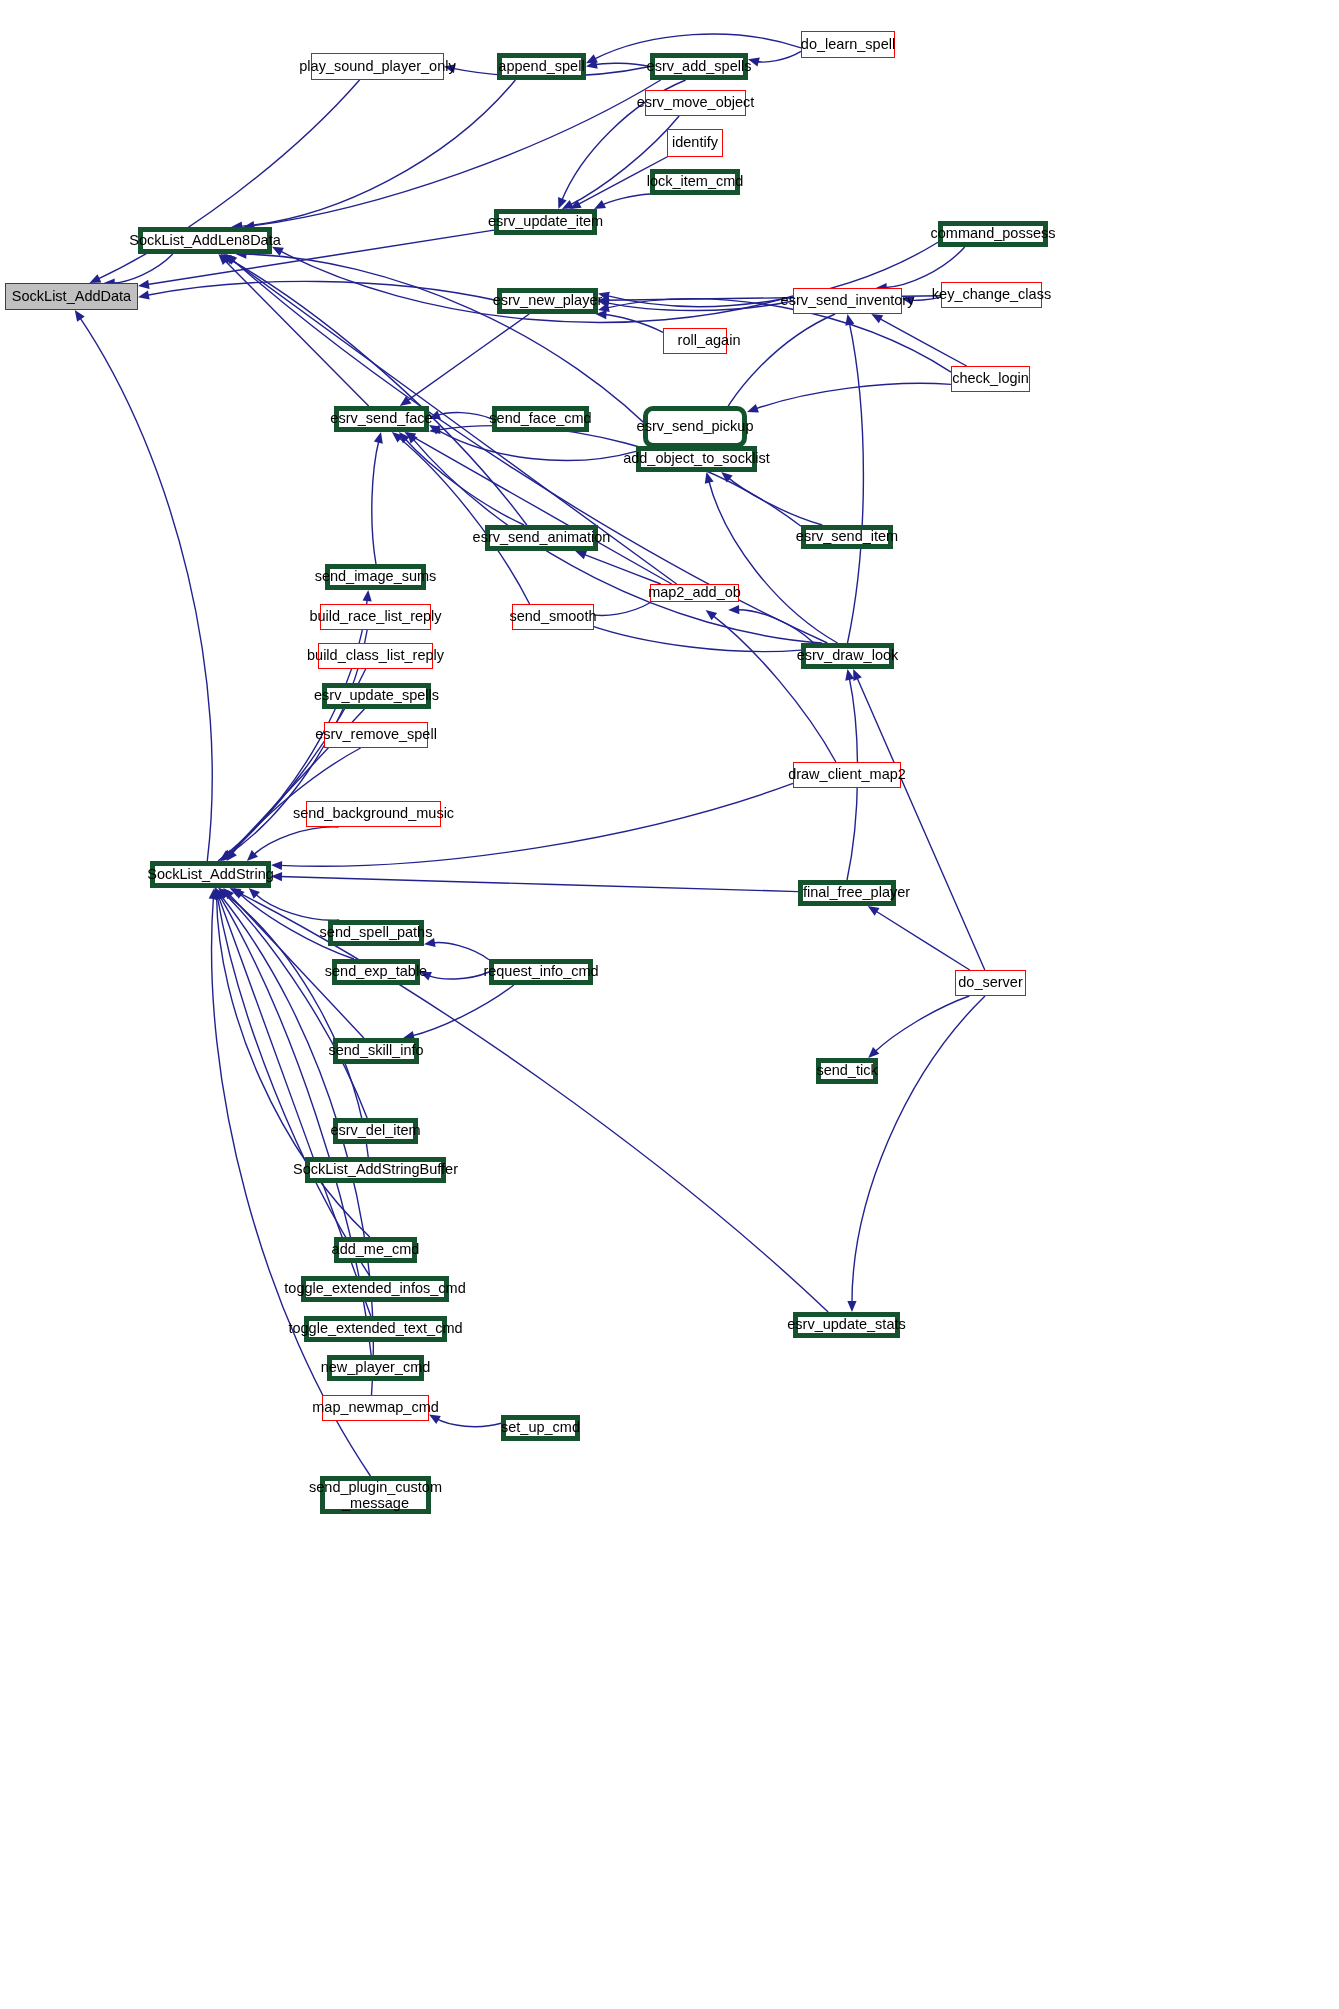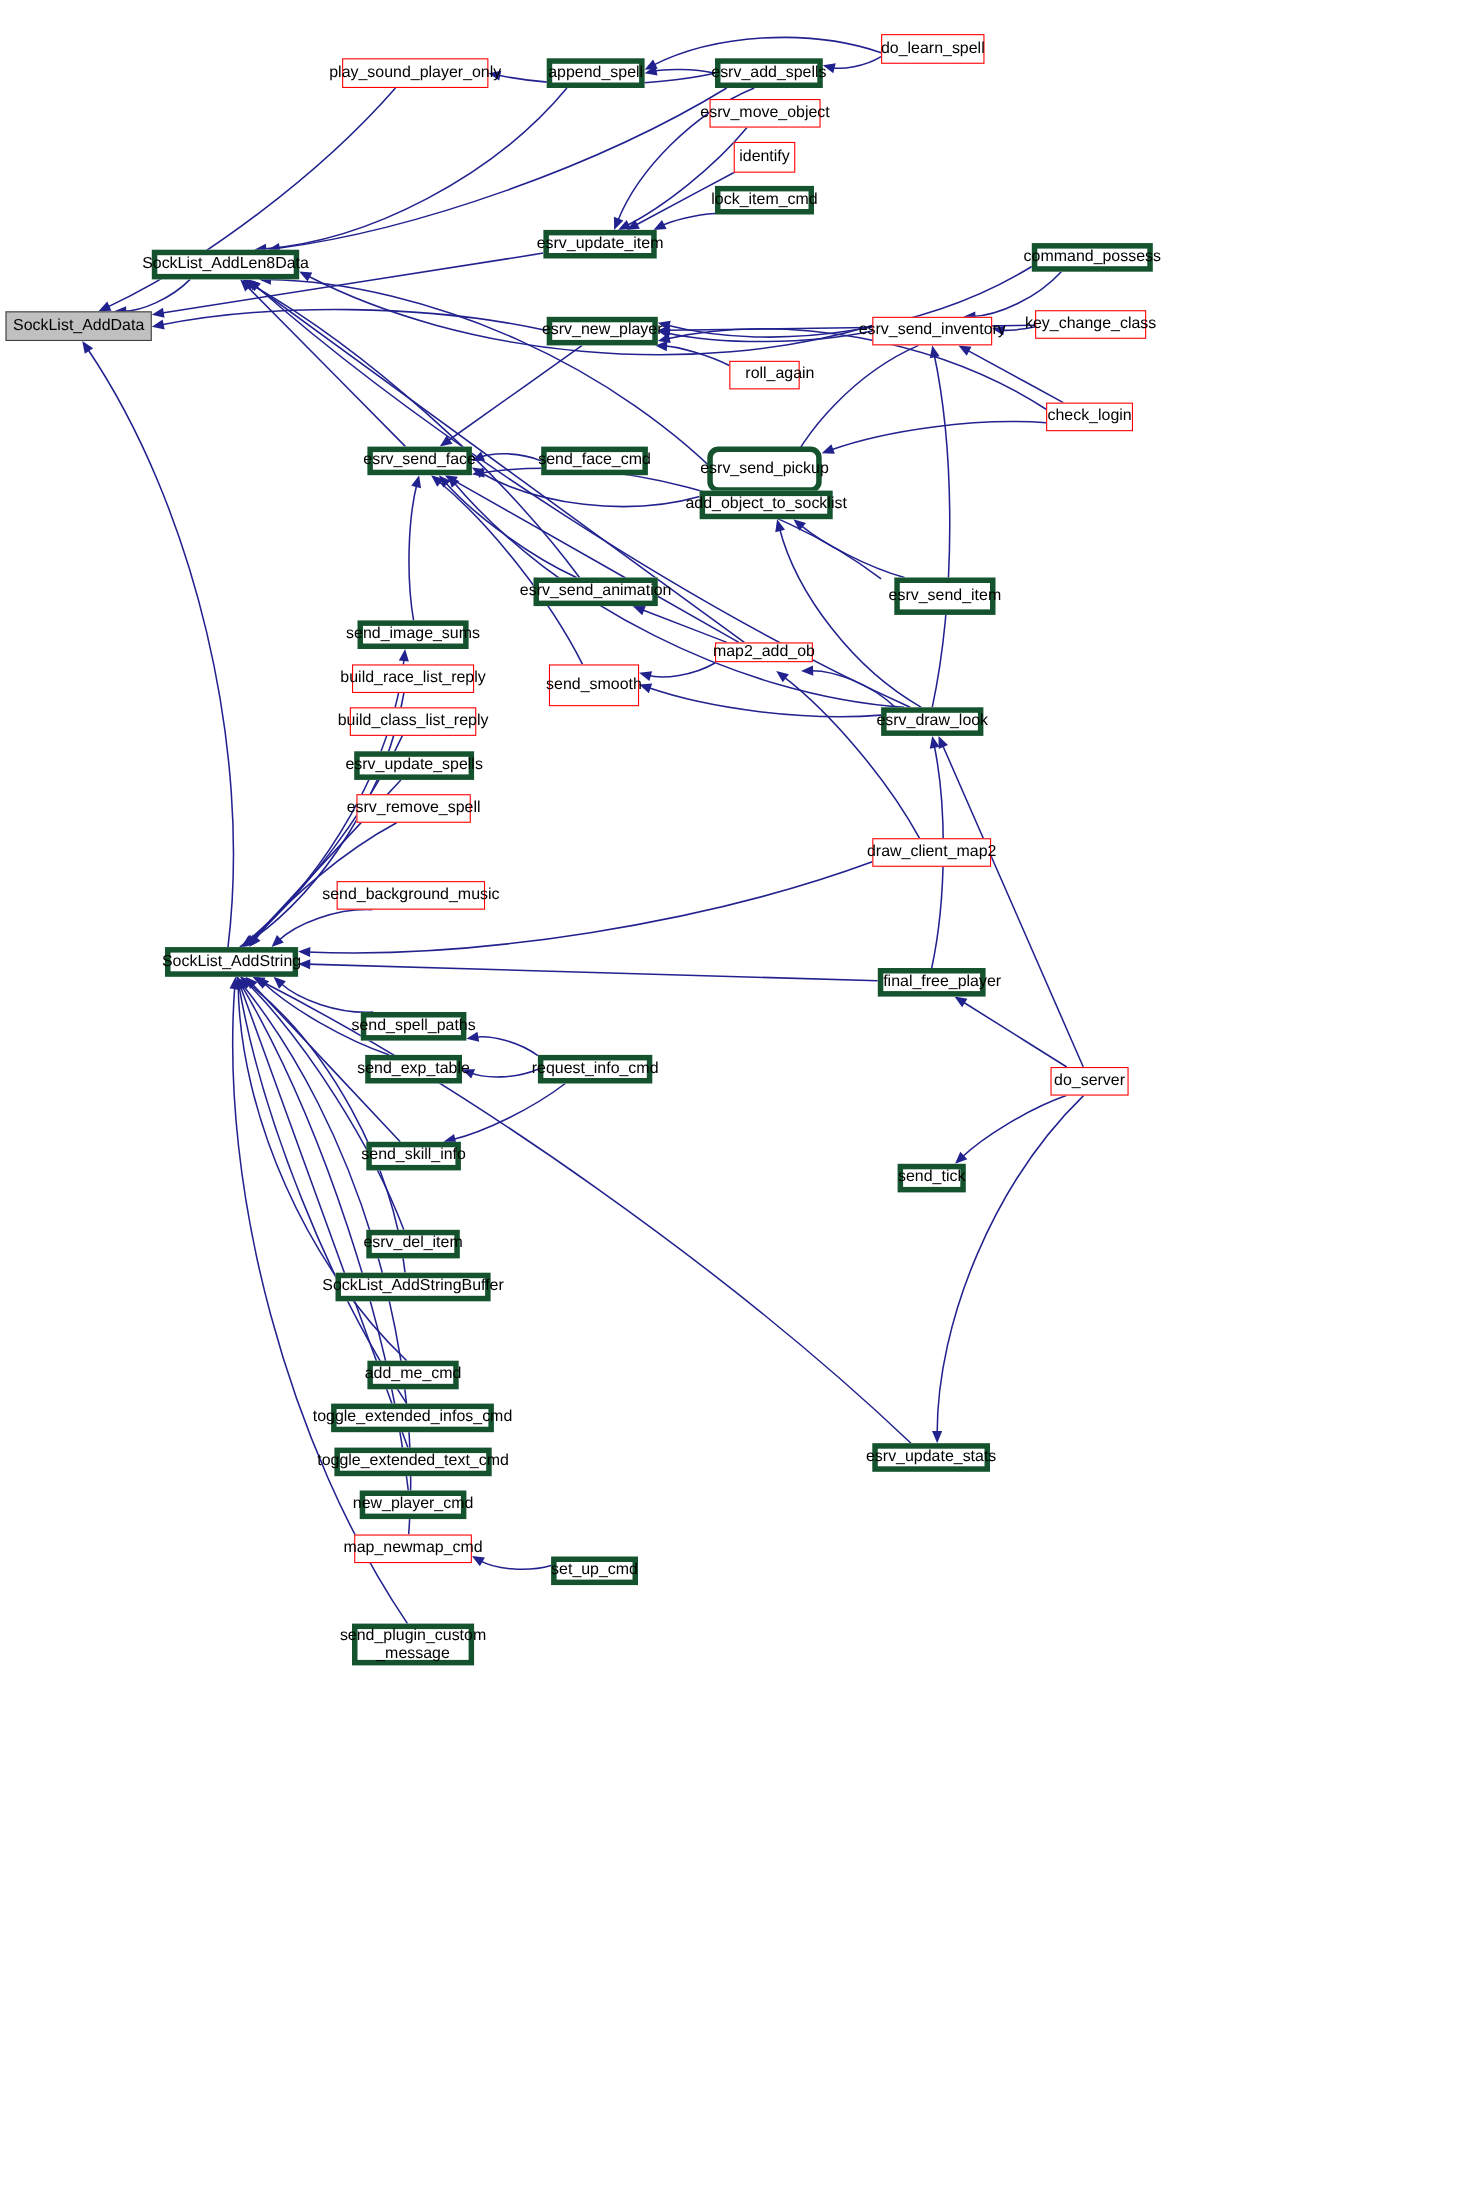--- a/index.html
+++ b/index.html
@@ -193,25 +193,25 @@
       <div class="node" style="left: 497px; top: 288px; width: 101px; height: 26px;">esrv_new_player</div>
       <div class="node red" style="left: 793px; top: 288px; width: 109px; height: 26px;">esrv_send_inventory</div>
       <div class="node red" style="left: 941px; top: 282px; width: 101px; height: 26px;">key_change_class</div>
       <div class="node red" style="left: 663px; top: 328px; width: 64px; height: 26px; padding-left: 32px;">roll_again</div>
       <div class="node red" style="left: 951px; top: 366px; width: 79px; height: 26px;">check_login</div>
       <div class="node" style="left: 334px; top: 406px; width: 95px; height: 26px;">esrv_send_face</div>
       <div class="node" style="left: 492px; top: 406px; width: 97px; height: 26px;">send_face_cmd</div>
       <div class="node" style="left: 643px; top: 406px; width: 104px; height: 42px; border-radius: 10px;">esrv_send_pickup</div>
       <div class="node" style="left: 636px; top: 446px; width: 121px; height: 26px;">add_object_to_socklist</div>
       <div class="node" style="left: 485px; top: 525px; width: 113px; height: 26px;">esrv_send_animation</div>
-      <div class="node" style="left: 801px; top: 525px; width: 92px; height: 34px; margin-left: 12px;">esrv_send_item</div>
+      <div class="node" style="left: 801px; top: 525px; width: 92px; height: 24px;">esrv_send_item</div>
       <div class="node" style="left: 325px; top: 564px; width: 101px; height: 26px;">send_image_sums</div>
       <div class="node red" style="left: 650px; top: 584px; width: 89px; height: 18px; text-align: center;">map2_add_ob</div>
       <div class="node red" style="left: 320px; top: 604px; width: 111px; height: 26px;">build_race_list_reply</div>
-      <div class="node red" style="left: 499px; top: 604px; width: 82px; height: 38px;">send_smooth</div>
+      <div class="node red" style="left: 512px; top: 604px; width: 82px; height: 26px;">send_smooth</div>
       <div class="node red" style="left: 318px; top: 643px; width: 115px; height: 26px;">build_class_list_reply</div>
       <div class="node" style="left: 801px; top: 643px; width: 93px; height: 26px;">esrv_draw_look</div>
       <div class="node" style="left: 322px; top: 683px; width: 109px; height: 26px;">esrv_update_spells</div>
       <div class="node red" style="left: 324px; top: 722px; width: 104px; height: 26px;">esrv_remove_spell</div>
       <div class="node red" style="left: 793px; top: 762px; width: 108px; height: 26px;">draw_client_map2</div>
       <div class="node red" style="left: 306px; top: 801px; width: 135px; height: 26px;">send_background_music</div>
       <div class="node" style="left: 798px; top: 880px; width: 98px; height: 26px; padding-left: 23px;">final_free_player</div>
       <div class="node" style="left: 328px; top: 920px; width: 96px; height: 26px;">send_spell_paths</div>
       <div class="node" style="left: 332px; top: 959px; width: 88px; height: 26px;">send_exp_table</div>
       <div class="node" style="left: 489px; top: 959px; width: 104px; height: 26px;">request_info_cmd</div>

